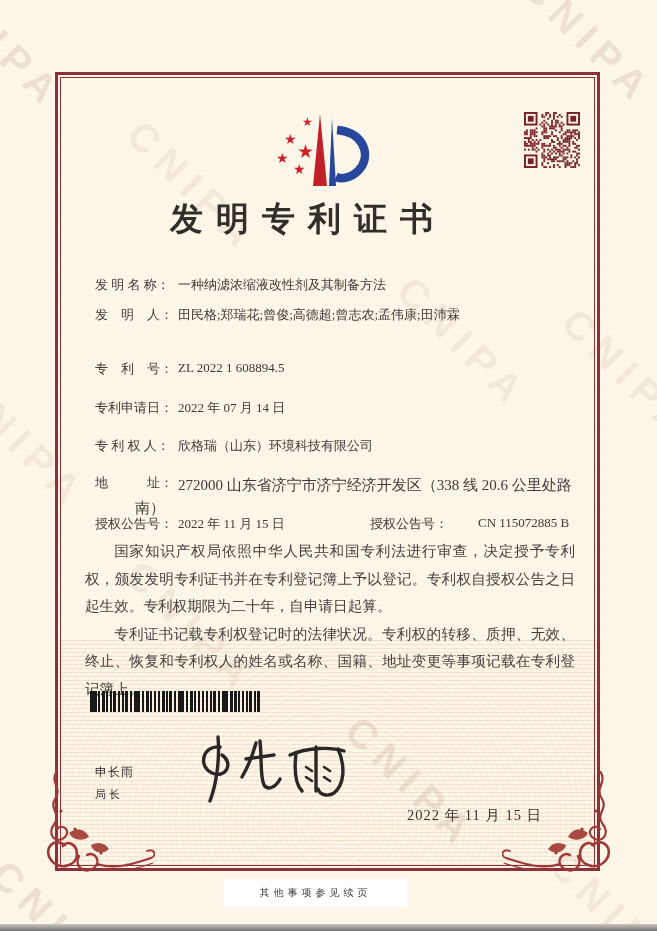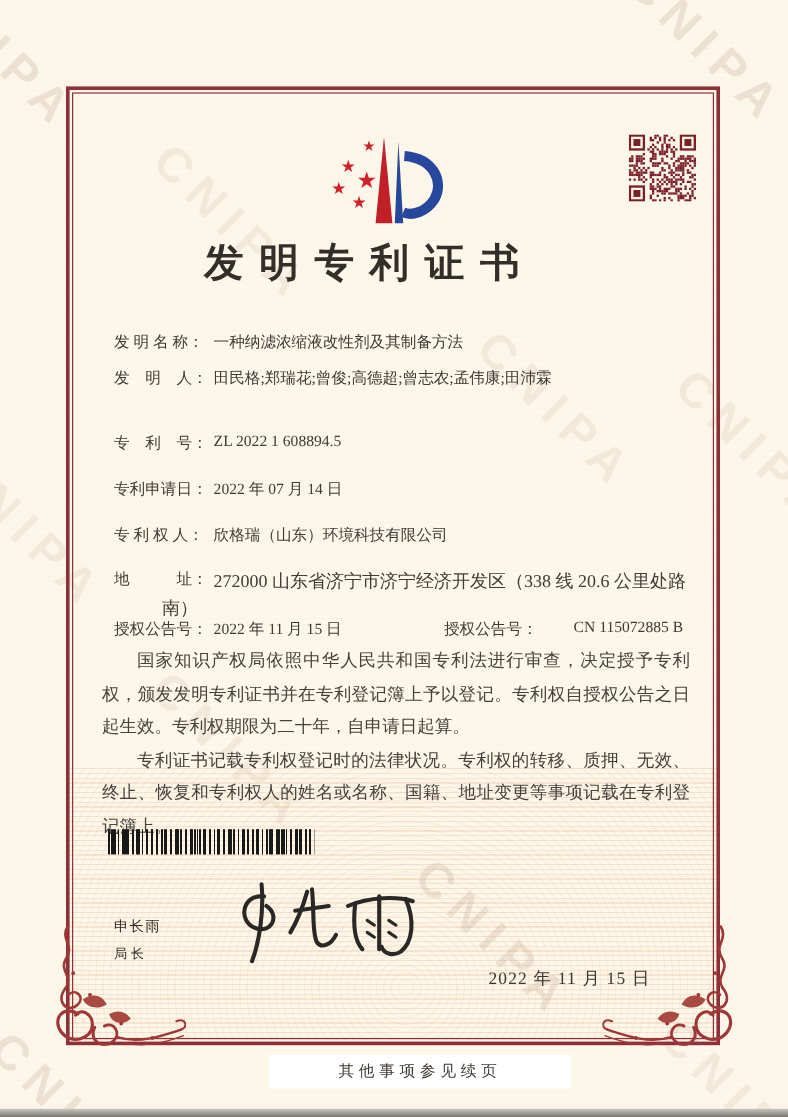--- a/index.html
+++ b/index.html
@@ -40,22 +40,22 @@
       repeating-linear-gradient(90deg,transparent 0 2.5px, #181818 2.5px 4.5px, transparent 4.5px 11px),
       repeating-linear-gradient(90deg,transparent 0 6px, #181818 6px 7px, transparent 7px 17px);}
   .sig-title{position:absolute;left:95px;top:747px;font-family:"Liberation Sans","DejaVu Sans",sans-serif;
     font-size:11px;letter-spacing:3px;color:#2e2b28;margin-top:40px;}
   .sig-name{position:absolute;left:95px;top:764px;font-family:"Liberation Sans","DejaVu Sans",sans-serif;
     font-size:12px;letter-spacing:1px;color:#2e2b28;}
   .sig-script{position:absolute;left:190px;top:733px;}
   .date{position:absolute;left:407px;top:806px;font-size:14.5px;letter-spacing:1px;color:#3a3631;}
   .pageno{position:absolute;left:55px;top:843px;width:545px;text-align:center;
     font-size:13px;letter-spacing:1px;color:#4a453f;}
-  .contnote{position:absolute;left:224px;top:879px;width:252px;height:28px;background:#ffffff;
-    text-align:center;line-height:28px;font-size:13px;letter-spacing:4px;color:#3e3a36;}
+  .contnote{position:absolute;left:224px;top:879px;width:183px;height:28px;background:#ffffff;
+    text-align:center;line-height:28px;font-size:10px;letter-spacing:4px;color:#3e3a36;}
   .bottom-strip{position:absolute;left:0;bottom:0;width:100%;height:7px;
     background:linear-gradient(180deg,#c9c6c0,#76746f);}
   .corner{position:absolute;width:120px;height:106px;}
   .corner.left{left:35px;top:771px;}
   .corner.right{left:502px;top:771px;transform:scaleX(-1);}
 </style>
 </head>
 <body>
 
 <div class="page">

